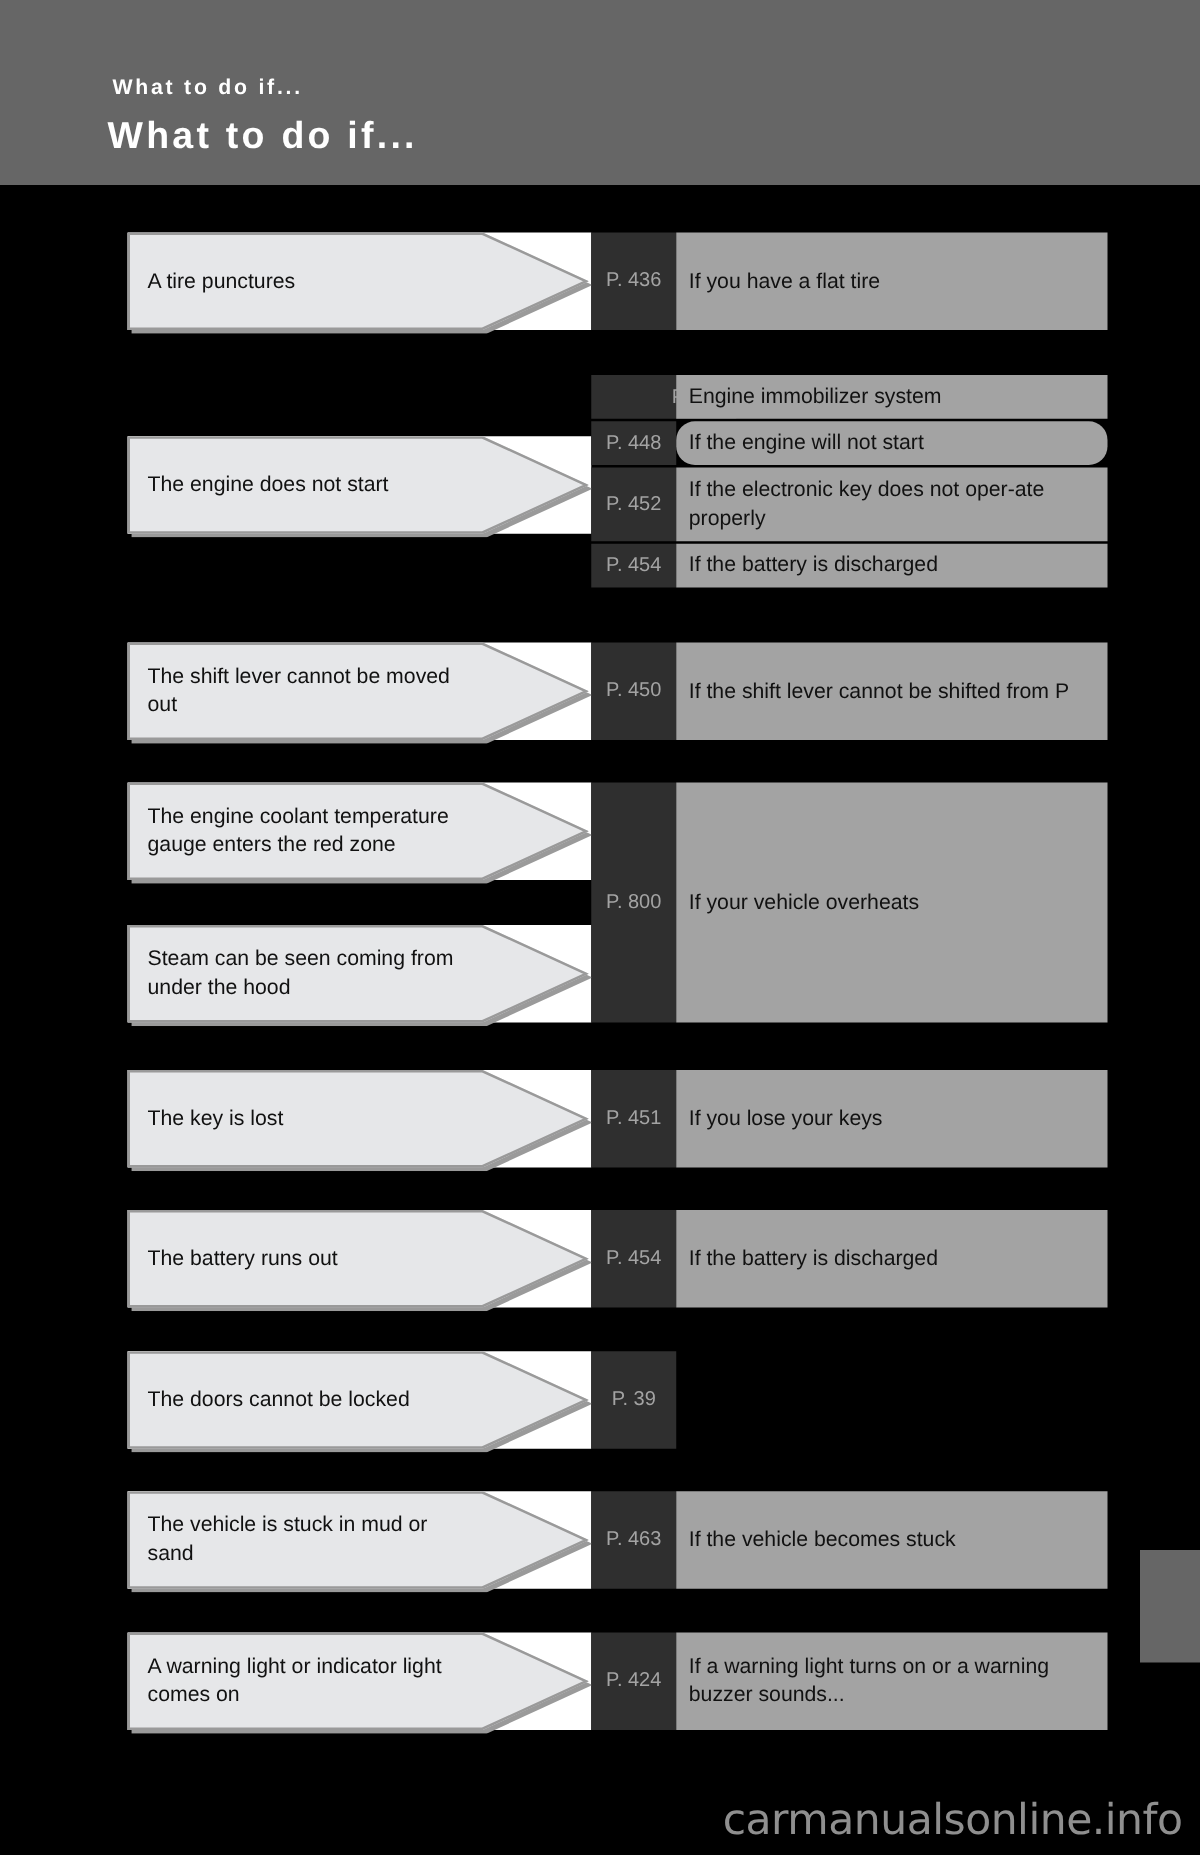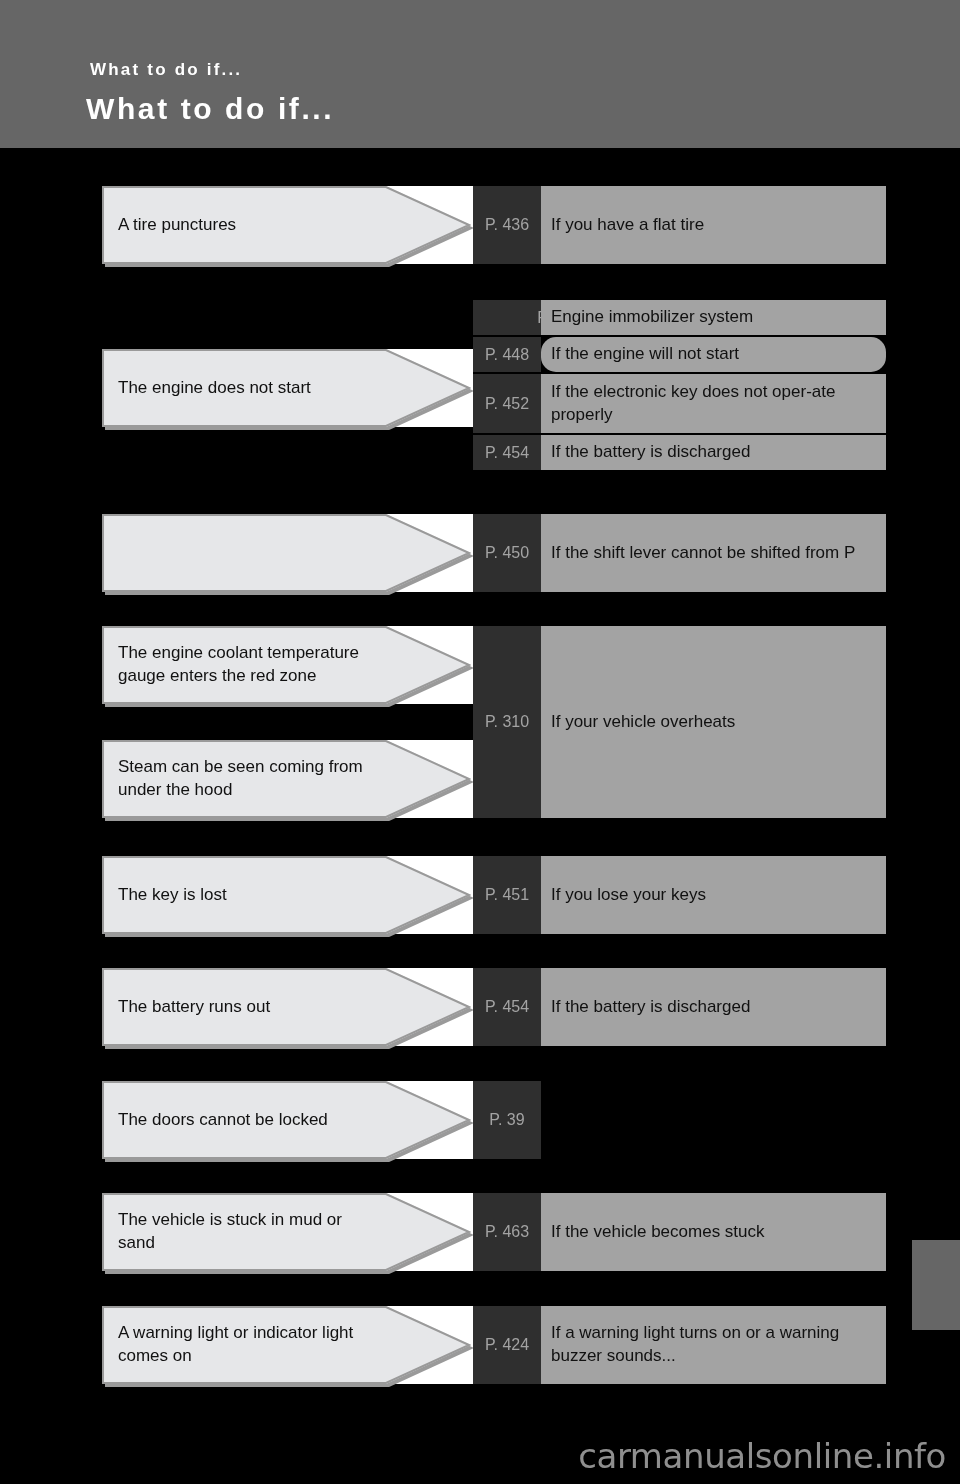--- a/index.html
+++ b/index.html
@@ -177,20 +177,21 @@
 
   <div class="row" style="top:366px;height:78px;width:960px;">
     <div class="arrow-wrap" style="top:0;height:78px;">
       <div class="arrow-shadow"></div>
       <div class="arrow"></div>
       <div class="arrow-line">
         <svg viewBox="0 0 369 78" preserveAspectRatio="none">
             <polygon points="1,1 284,1 367,39 284,77 1,77" fill="none" stroke="#9a9a9a" stroke-width="2"></polygon>
           </svg>
       </div>
+      <div class="arrow-label">The shift lever cannot be moved out</div>
     </div>
     <div class="pgbox" style="top:0;height:78px;">
       <span>P. 450</span>
     </div>
     <div class="desc" style="top:0;height:78px;">
       <span>If the shift lever cannot be shifted from P</span>
     </div>
   </div>
 
   <div class="row" style="top:478px;height:192px;width:960px;">
@@ -210,21 +211,21 @@
       <div class="arrow"></div>
       <div class="arrow-line">
         <svg viewBox="0 0 369 78" preserveAspectRatio="none">
             <polygon points="1,1 284,1 367,39 284,77 1,77" fill="none" stroke="#9a9a9a" stroke-width="2"></polygon>
           </svg>
       </div>
       <div class="arrow-label">Steam can be seen coming from under the hood</div>
     </div>
 
     <div class="pgbox" style="top:0;height:192px;">
-      <span>P. 310</span>
+      <span>P. 800</span>
     </div>
     <div class="desc" style="top:0;height:192px;">
       <span>If your vehicle overheats</span>
     </div>
   </div>
 
   <div class="row" style="top:708px;height:78px;width:960px;">
     <div class="arrow-wrap" style="top:0;height:78px;">
       <div class="arrow-shadow"></div>
       <div class="arrow"></div>

